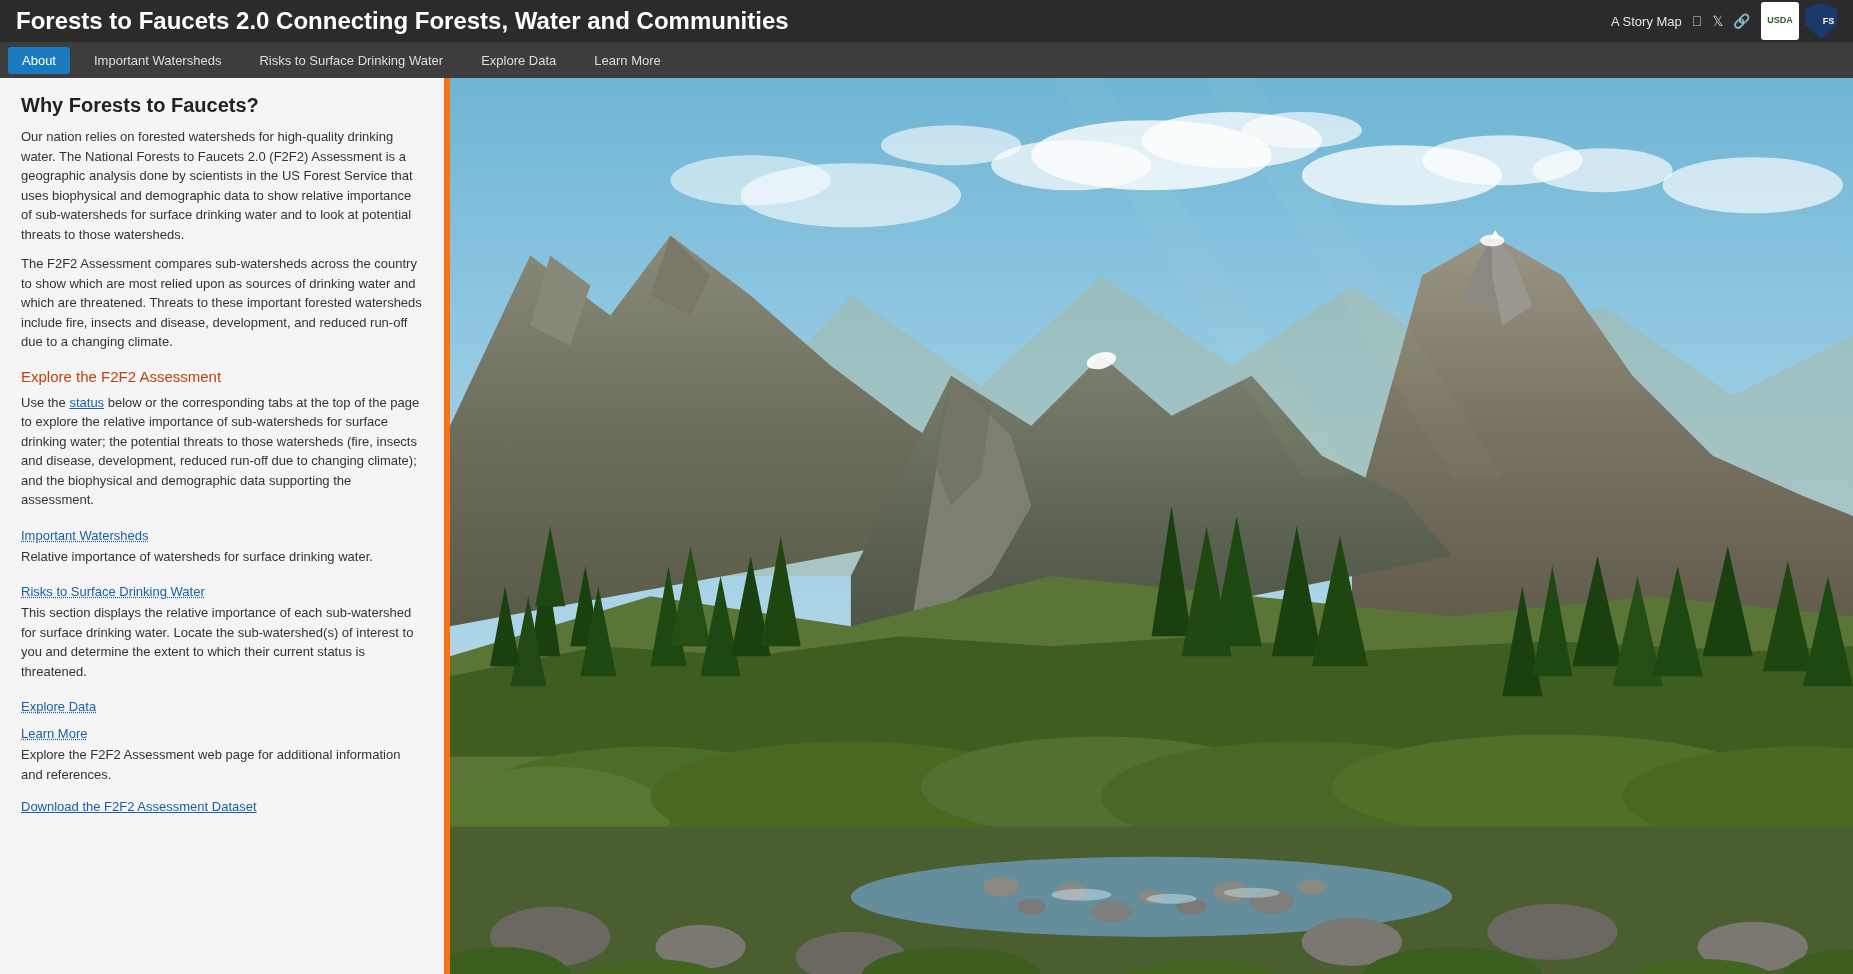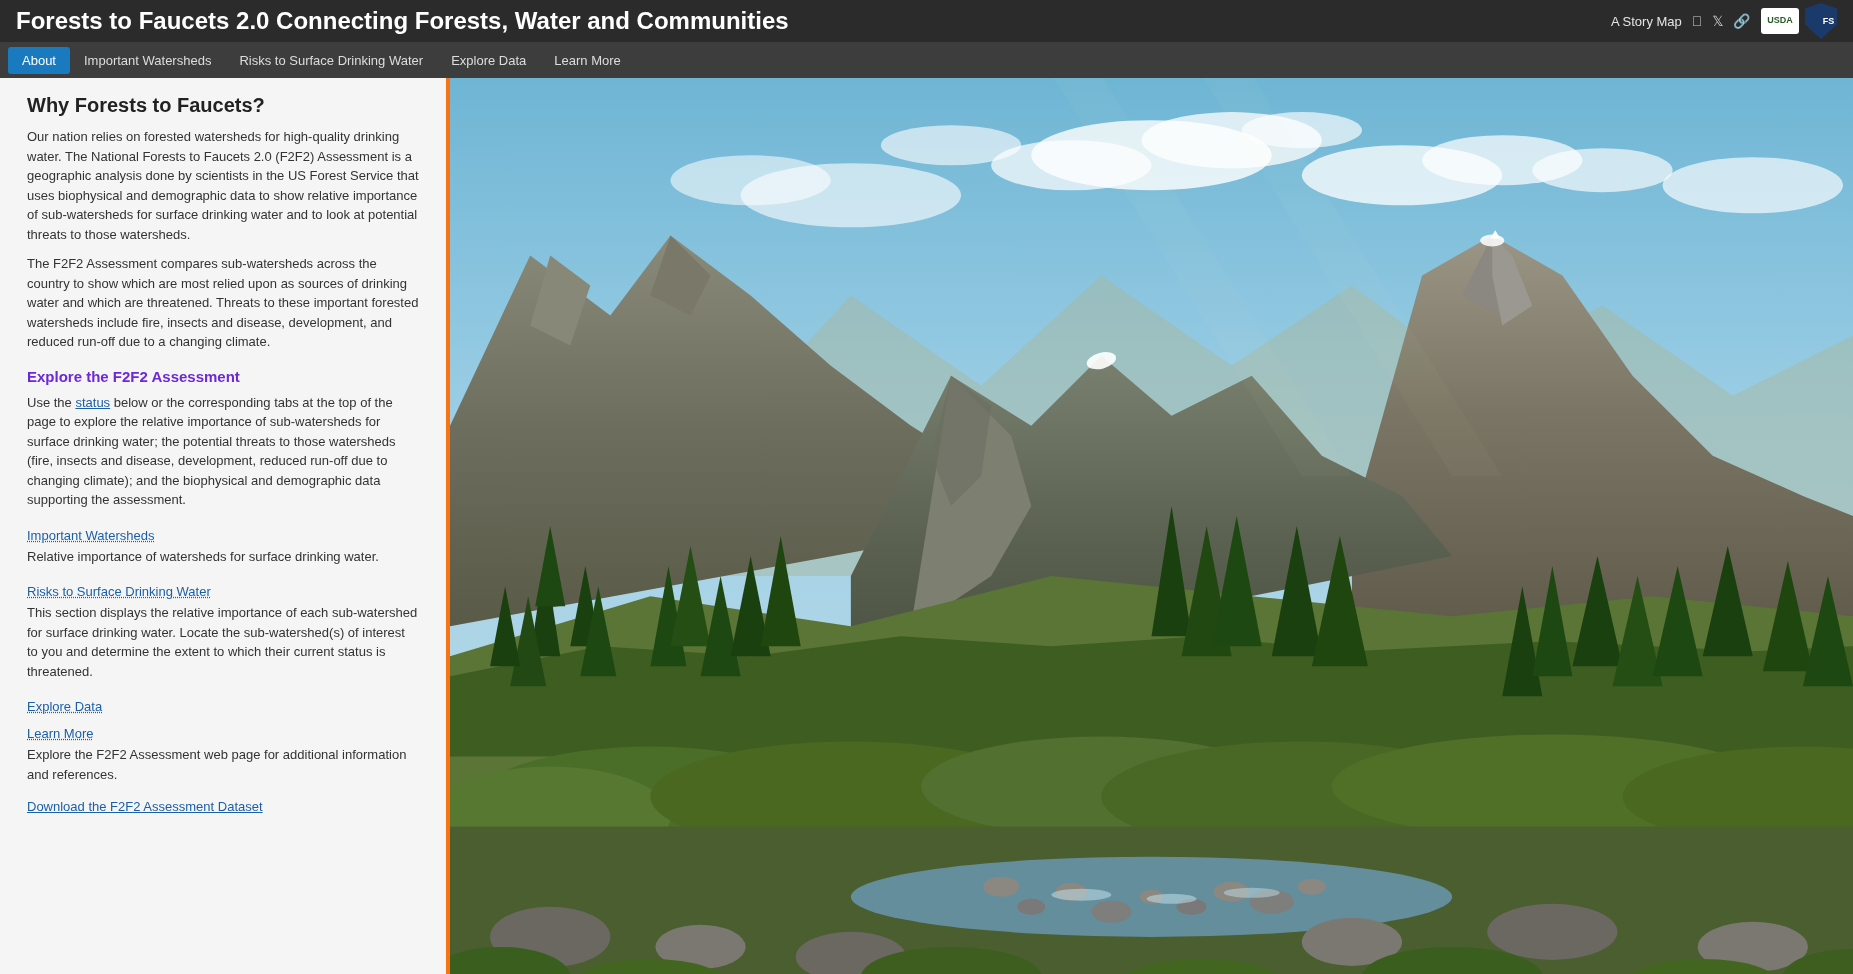--- a/index.html
+++ b/index.html
@@ -34,21 +34,21 @@
       font-size: 14px;
       cursor: pointer;
     }
     #usda-logo {
       display: flex;
       align-items: center;
       gap: 6px;
     }
     .usda-badge {
       width: 38px;
-      height: 26px;
+      height: 38px;
       background: #fff;
       border-radius: 3px;
       display: flex;
       align-items: center;
       justify-content: center;
       font-size: 8px;
       font-weight: bold;
       color: #333;
       text-align: center;
       line-height: 1.1;
@@ -66,21 +66,21 @@
       font-weight: bold;
     }
 
     
     #nav {
       background: #3d3d3d;
       display: flex;
       align-items: center;
       padding: 0 8px;
       height: 36px;
-      gap: 0;
+      gap: 10px;
     }
     .nav-tab {
       padding: 6px 14px;
       border-radius: 3px;
       cursor: pointer;
       font-size: 13px;
       color: #ddd;
       border: none;
       background: transparent;
     }
@@ -94,22 +94,22 @@
       display: flex;
       height: calc(974px - 42px - 36px);
     }
 
     
     #left-panel {
       width: 450px;
       min-width: 450px;
       background: #f5f5f5;
       overflow-y: scroll;
-      padding: 16px 27px;
-      border-right: 4px solid #f97316;
+      padding: 16px 21px;
+      border-right: 6px solid #f97316;
       position: relative;
     }
     
     #left-panel::-webkit-scrollbar { width: 8px; }
     #left-panel::-webkit-scrollbar-track { background: #e0e0e0; }
     #left-panel::-webkit-scrollbar-thumb { background: #aaa; border-radius: 4px; }
 
     #panel-title {
       font-size: 20px;
       font-weight: bold;
@@ -117,22 +117,22 @@
       margin-bottom: 10px;
     }
     .panel-para {
       font-size: 13px;
       line-height: 1.5;
       color: #333;
       margin-bottom: 10px;
     }
     .section-title {
       font-size: 15px;
-      font-weight: bold;
-      color: #6d28d9;
+      font-weight: normal;
+      color: #c2410c;
       margin-top: 16px;
       margin-bottom: 8px;
     }
     .link-title {
       color: #1a5fa8;
       font-size: 13px;
       text-decoration: underline;
       text-decoration-style: dotted;
       cursor: pointer;
       display: inline-block;

